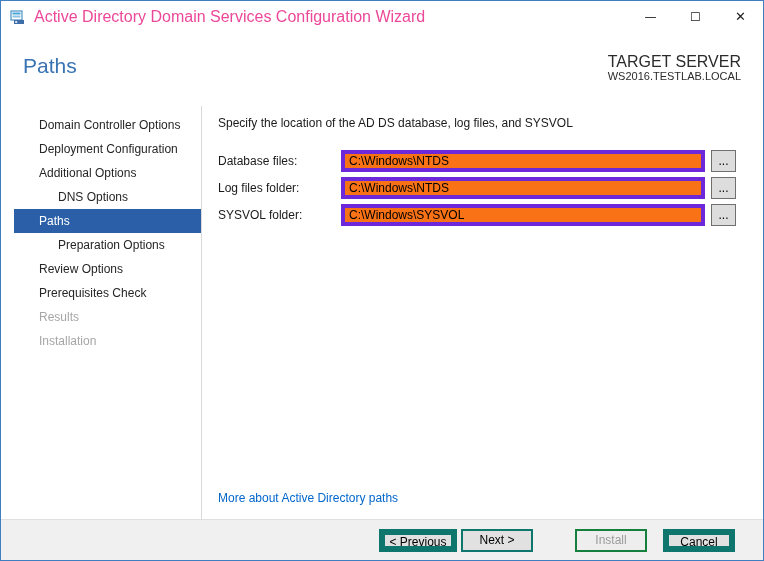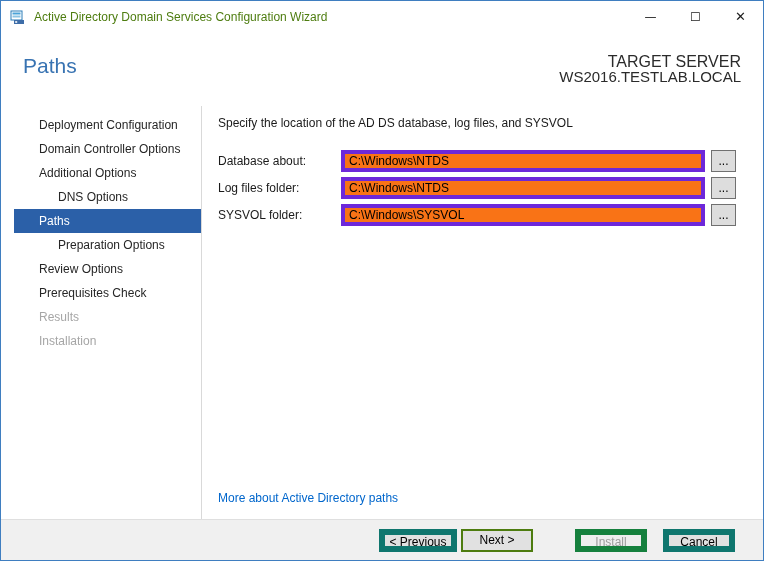--- a/index.html
+++ b/index.html
@@ -20,21 +20,21 @@
   }
 
   
   .titlebar {
     position: absolute; top: 0; left: 0; right: 0; height: 31px;
     display: flex; align-items: center;
     background: #ffffff;
     padding-left: 9px;
   }
   .app-icon { width: 16px; height: 16px; margin-right: 8px; display: inline-block; }
-  .titlebar-title { font-size: 12px; color: #4d7c0f; white-space: nowrap; }
+  .titlebar-title { font-size: 16px; color: #ec4899; white-space: nowrap; }
   .win-controls { margin-left: auto; display: flex; height: 31px; }
   .win-btn {
     width: 45px; height: 31px;
     border: none; background: transparent;
     font-family: "DejaVu Sans", sans-serif;
     font-size: 12px; color: #1a1a1a;
     display: flex; align-items: center; justify-content: center;
     cursor: default;
   }
   .win-btn.close-btn { font-size: 13px; }
@@ -46,21 +46,21 @@
     display: flex; justify-content: space-between;
     padding: 12px 22px 0 22px;
   }
   .page-title {
     font-size: 21px; font-weight: normal;
     color: #3873b2;
     margin-top: 10px;
   }
   .target-block { text-align: right; margin-top: 10px; line-height: 15px; }
   .target-label { font-size: 16px; font-weight: normal; color: #2b2b2b; }
-  .target-value { font-size: 15px; color: #2b2b2b; }
+  .target-value { font-size: 11px; color: #2b2b2b; }
 
   
   .bodyarea {
     position: absolute; top: 105px; left: 0; right: 0; bottom: 41px;
     display: flex;
   }
   .sidebar {
     width: 200px; flex: 0 0 200px;
     padding-top: 7px;
   }
@@ -125,24 +125,24 @@
   }
   .btn {
     height: 23px; width: 72px;
     background: #e1e1e1;
     border: 6px solid #0f766e;
     font-family: "Liberation Sans", sans-serif;
     font-size: 12px; color: #000000;
     cursor: default;
   }
   .btn.prev { width: 78px; margin-right: 4px; }
-  .btn.next { border: 2px solid #4d7c0f; margin-right: 42px; }
+  .btn.next { border: 2px solid #0f766e; margin-right: 42px; }
   .btn.install {
     background: #eeeeee;
-    border: 6px solid #15803d;
+    border: 2px solid #15803d;
     color: #9b9b9b;
     margin-right: 16px;
   }
 </style>
 </head>
 <body>
 
 <div class="window">
 
   <div class="titlebar">
@@ -166,38 +166,38 @@
   <div class="header">
     <div class="page-title">Paths</div>
     <div class="target-block">
       <div class="target-label">TARGET SERVER</div>
       <div class="target-value">WS2016.TESTLAB.LOCAL</div>
     </div>
   </div>
 
   <div class="bodyarea">
     <nav class="sidebar">
+      <div class="nav-item">Domain Controller Options</div>
       <div class="nav-item">Deployment Configuration</div>
-      <div class="nav-item">Domain Controller Options</div>
       <div class="nav-item">Additional Options</div>
       <div class="nav-item indent">DNS Options</div>
       <div class="nav-item selected">Paths</div>
       <div class="nav-item indent">Preparation Options</div>
       <div class="nav-item">Review Options</div>
       <div class="nav-item">Prerequisites Check</div>
       <div class="nav-item disabled">Results</div>
       <div class="nav-item disabled">Installation</div>
     </nav>
     <div class="vdivider"></div>
 
     <main class="content">
       <p class="instruction">Specify the location of the AD DS database, log files, and SYSVOL</p>
 
       <div class="field-row">
-        <span class="field-label">Database about:</span>
+        <span class="field-label">Database files:</span>
         <input class="field-input" type="text" value="C:\Windows\NTDS" style="">
         <button class="browse-btn">...</button>
       </div>
 
       <div class="field-row">
         <span class="field-label">Log files folder:</span>
         <input class="field-input" type="text" value="C:\Windows\NTDS" style="">
         <button class="browse-btn">...</button>
       </div>
 

